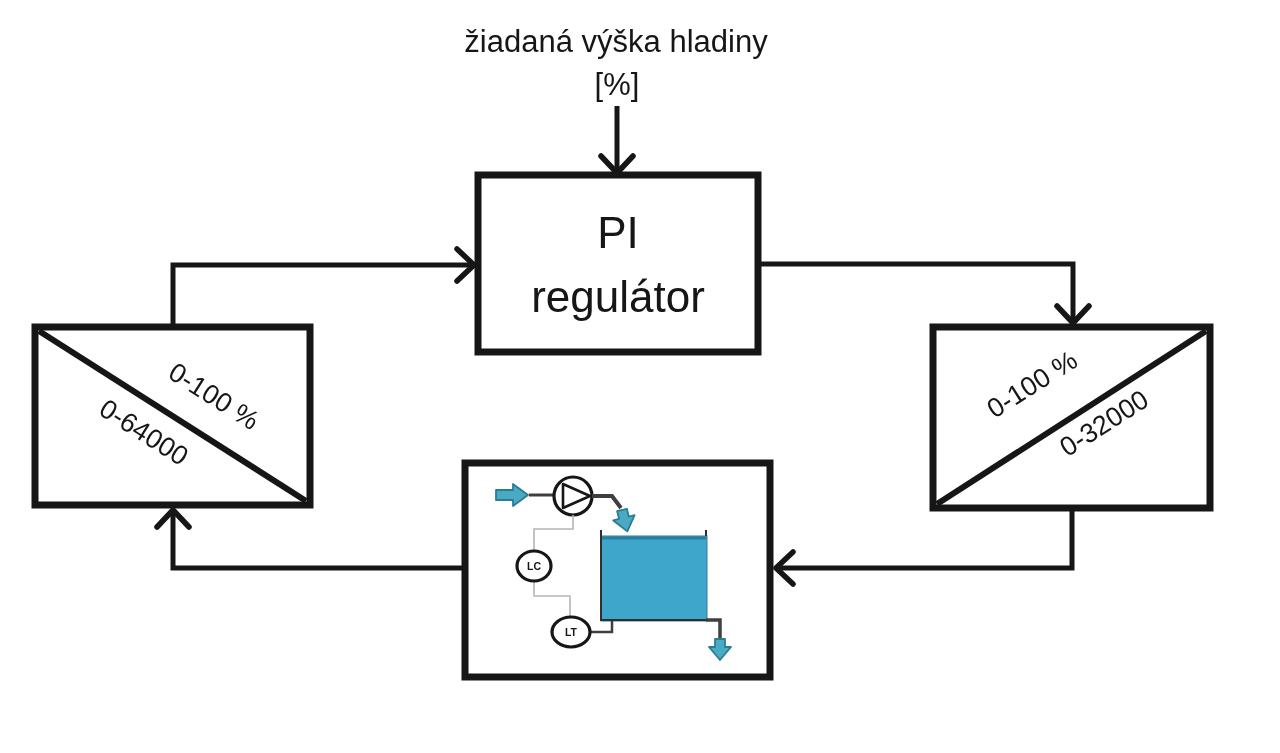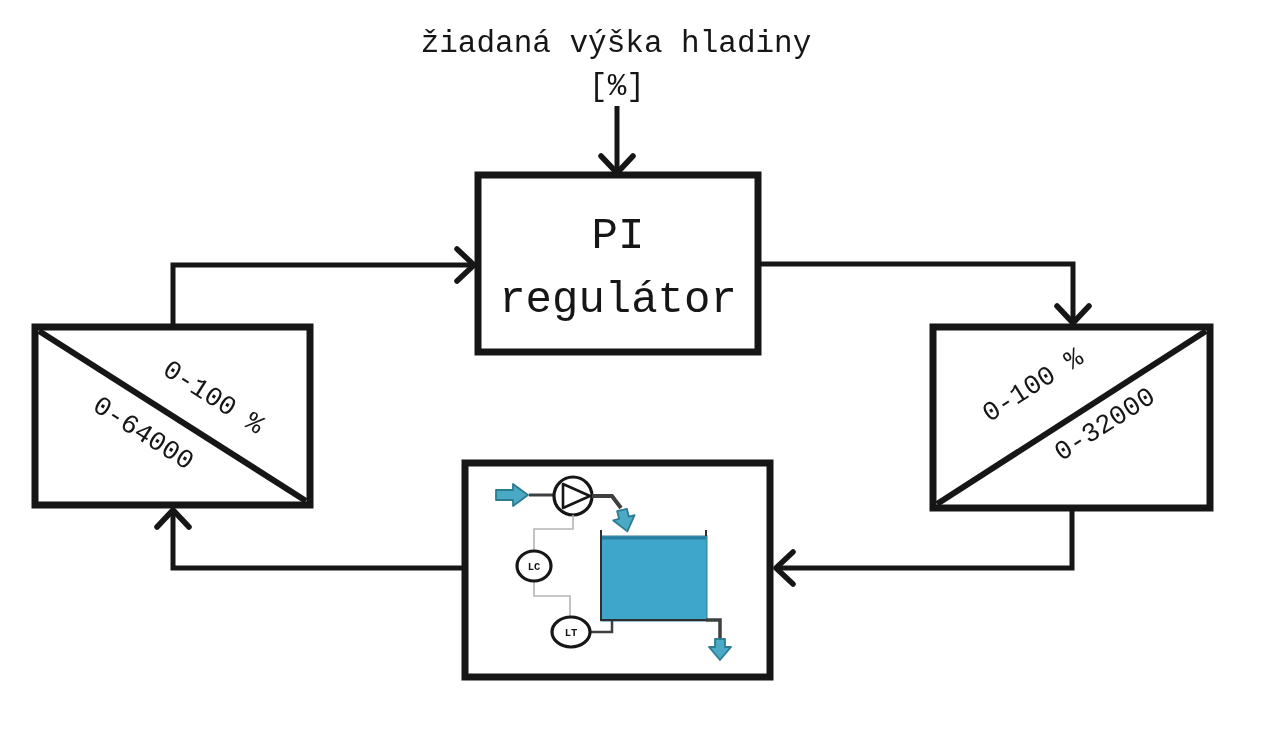--- a/index.html
+++ b/index.html
@@ -9,21 +9,20 @@
     width: 1280px;
     height: 753px;
     overflow: hidden;
     font-family: "Liberation Sans", sans-serif;
   }
   .stage {
     position: relative;
     width: 1212px;
     height: 753px;
     background: #ffffff;
-    font-family: Liberation Mono, monospace;
   }
   svg { display: block; }
 
   
   .ink        { stroke: var(--ink, #161616); }
   .box        { fill: #ffffff; stroke: var(--ink, #161616); stroke-width: 7; }
   .diag       { stroke: var(--ink, #161616); stroke-width: 6; fill: none; }
   .sig        { stroke: var(--ink, #161616); stroke-width: 5; fill: none; }
   .head       { stroke: var(--ink, #161616); stroke-width: 5.5; fill: none;
                 stroke-linecap: round; stroke-linejoin: round; }

